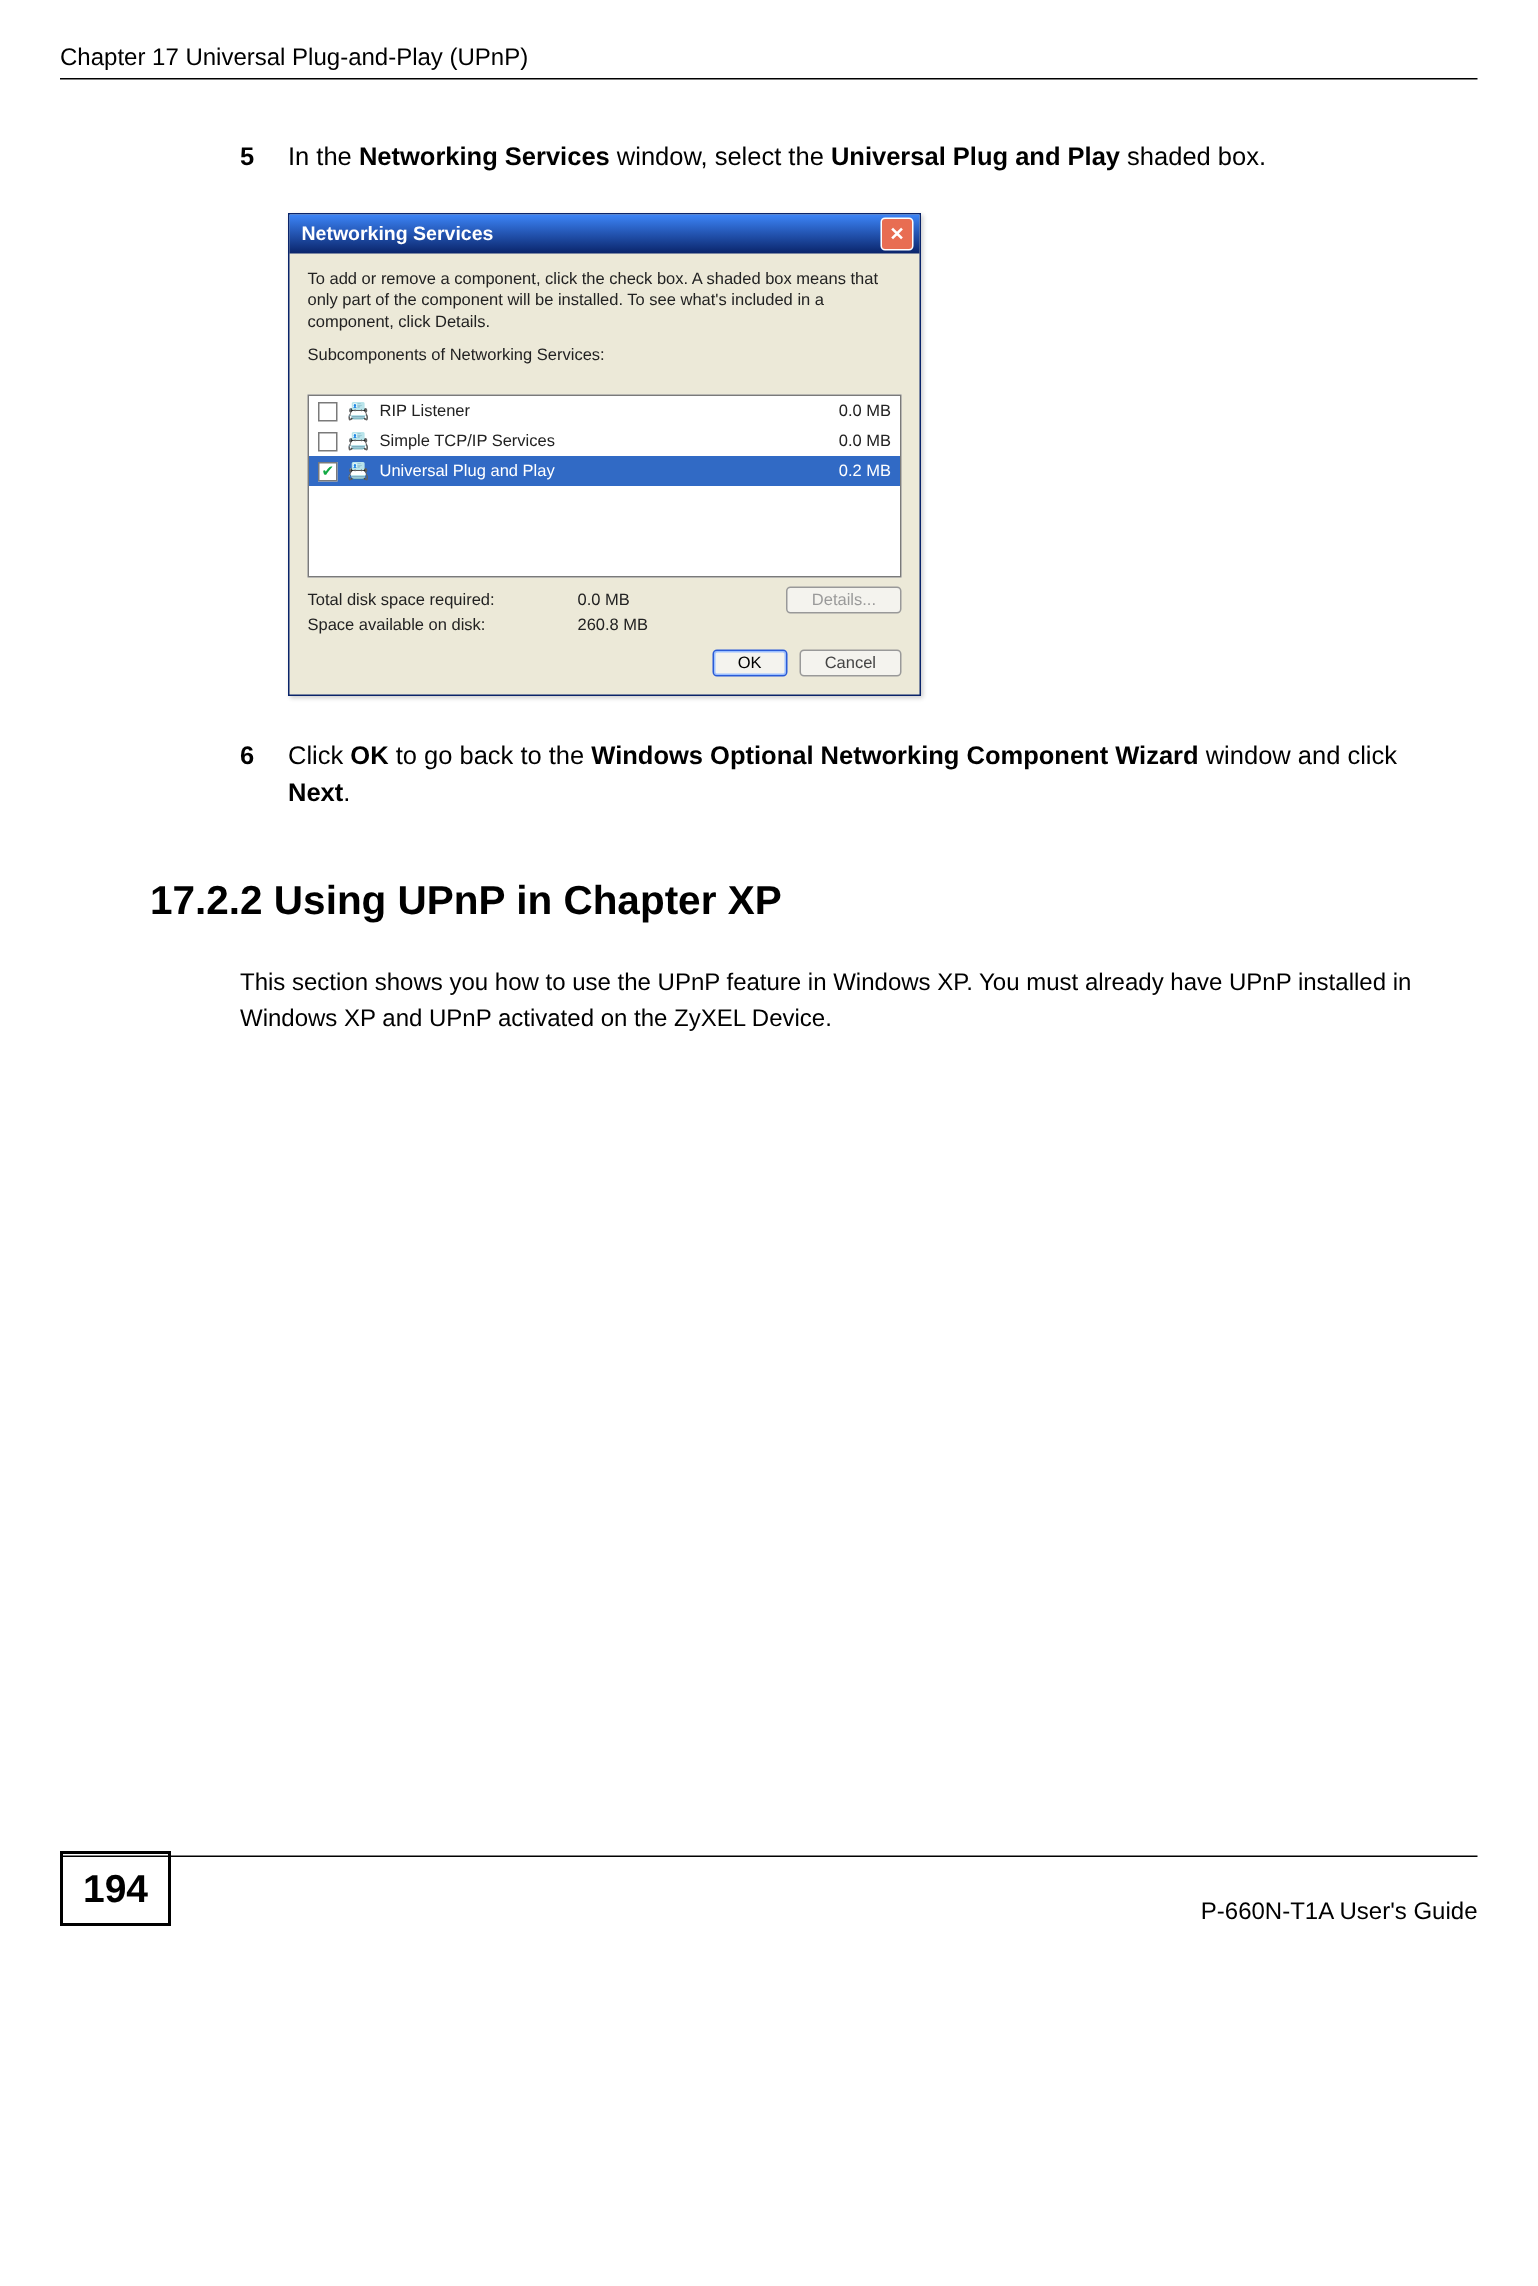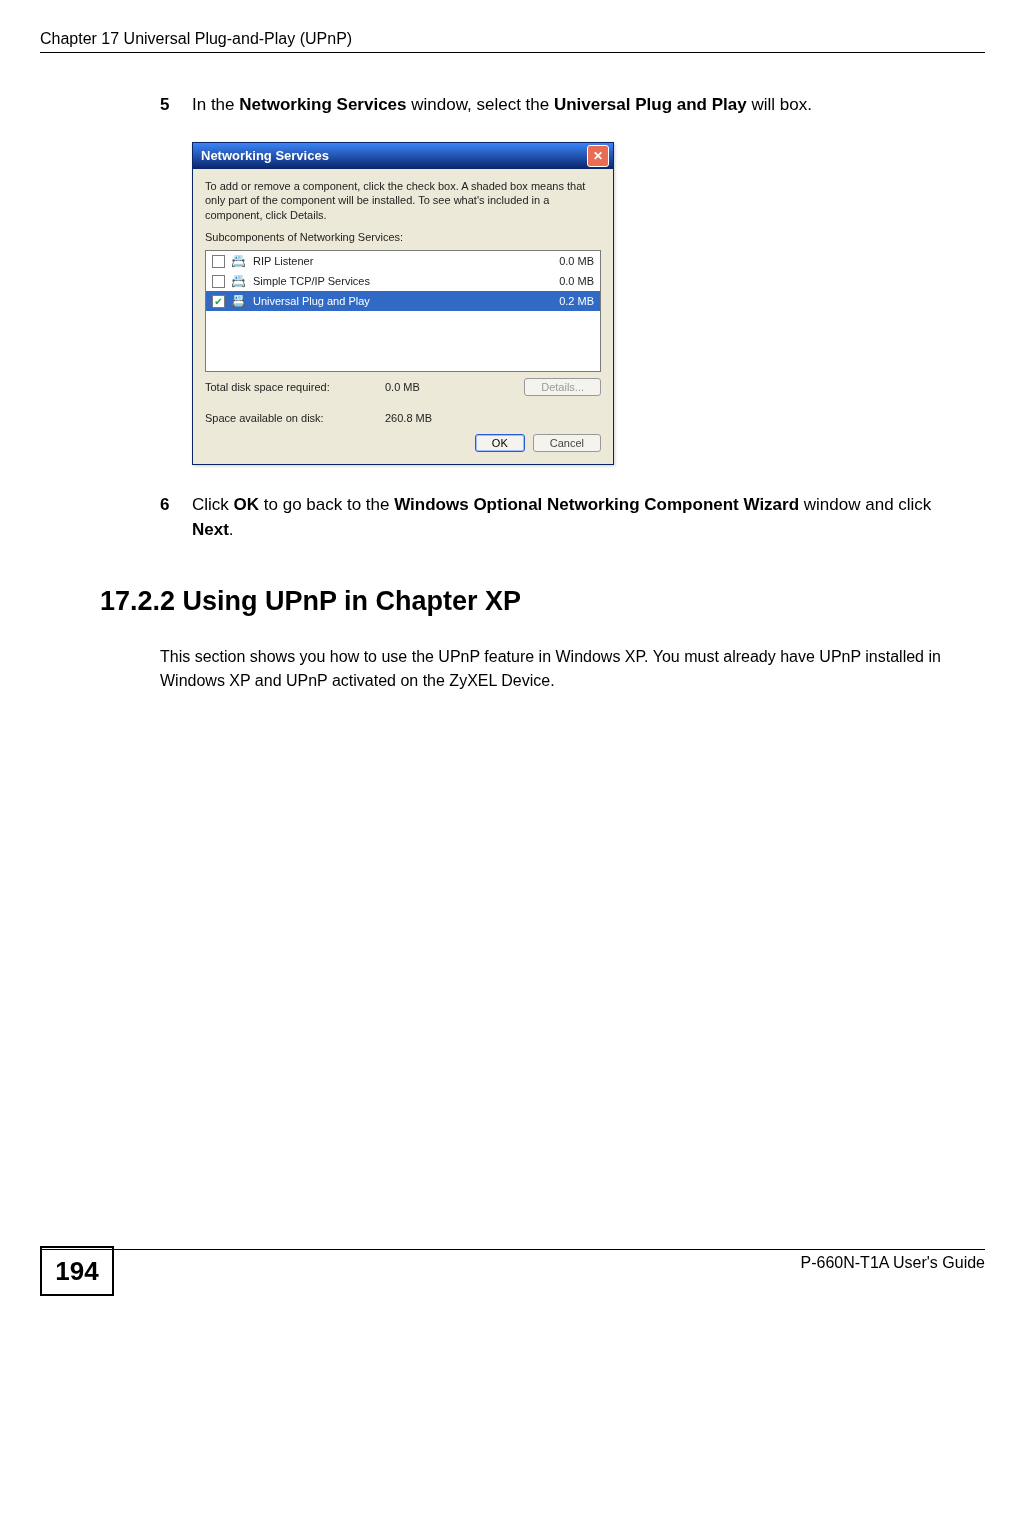--- a/index.html
+++ b/index.html
@@ -13,57 +13,57 @@
   .sect-heading{font-family:Arial,Helvetica,sans-serif;font-weight:bold;font-size:27px;margin:44px 0 28px -60px}
   .body-para{font-size:16px;line-height:1.45;margin-bottom:24px}
 
   
   .dlg{width:420px;margin:0 0 28px 32px;border:1px solid #0a246a;box-shadow:1px 1px 3px rgba(0,0,0,.2);font-family:Tahoma,Arial,sans-serif;font-size:12px;background:#ece9d8}
   .dlg-titlebar{display:flex;align-items:center;justify-content:space-between;height:26px;background:linear-gradient(to bottom,#3c84f7 0%,#0a246a 100%);color:#fff;padding:0 4px 0 8px;font-weight:bold}
   .dlg-title{font-size:13px}
   .dlg-close{width:20px;height:20px;background:#e86d52;border:1px solid #fff;border-radius:3px;display:flex;align-items:center;justify-content:center;color:#fff;font-weight:bold;font-size:12px;cursor:default}
   .dlg-body{padding:10px 12px 12px 12px;color:#222}
   .dlg-help{font-size:11px;line-height:1.35;margin-bottom:8px}
-  .dlg-sublabel{font-size:11px;margin-bottom:7px}
+  .dlg-sublabel{font-size:11px;margin-bottom:20px}
   .dlg-list{border:1px solid #7a7a7a;background:#fff;height:120px;overflow:hidden}
   .dlg-row{display:flex;align-items:center;height:20px;padding:0 6px;font-size:11px}
   .dlg-row .chk{width:13px;height:13px;border:1px solid #7a7a7a;background:#fff;margin-right:6px;box-sizing:border-box;display:flex;align-items:center;justify-content:center;font-size:10px;color:#1a4}
   .dlg-row .ico{width:16px;height:16px;margin-right:6px;display:flex;align-items:center;justify-content:center;font-size:12px;color:#2a2a2a}
   .dlg-row .name{flex:1}
   .dlg-row .size{width:60px;text-align:right}
   .dlg-row.selected{background:#316ac5;color:#fff}
   .dlg-row.selected .ico{color:#fff}
   .dlg-desc-area{display:flex;font-size:11px;margin-top:10px}
   .dlg-desc-label{width:72px}
   .dlg-desc-text{flex:1;line-height:1.35}
-  .dlg-space-grid{display:grid;grid-template-columns:180px 80px 1fr;align-items:center;font-size:11px;margin-top:6px;row-gap:16px}
+  .dlg-space-grid{display:grid;grid-template-columns:180px 80px 1fr;align-items:center;font-size:11px;margin-top:6px;row-gap:2px}
   .dlg-details-btn{grid-column:3;justify-self:end;appearance:none}
   .xp-btn{border:1px solid #999;border-radius:3px;background:#f4f3ee;padding:2px 16px;font-family:Tahoma,Arial,sans-serif;font-size:11px;color:#444;cursor:default}
   .xp-btn.default{border:1px solid #2a5bd7;box-shadow:0 0 0 1px #9cc0ff inset;color:#000}
   .xp-btn.disabled{color:#9a9a9a}
   .dlg-buttons{display:flex;justify-content:flex-end;gap:8px;margin-top:10px}
 
-  .footer{position:absolute;left:40px;right:40px;bottom:12px;display:flex;align-items:flex-start;border-top:1.5px solid #000;padding-top:4px}
+  .footer{position:absolute;left:40px;right:40px;bottom:24px;display:flex;align-items:flex-end;border-top:1.5px solid #000;padding-top:4px}
   .page-num-box{width:70px;height:46px;border:2px solid #000;display:flex;align-items:center;justify-content:center;font-size:26px;font-weight:bold;margin-top:-8px}
   .footer-spacer{flex:1}
   .footer-right{font-size:16px}
 </style>
 </head>
 <body>
 
 <div class="page">
 
   <div class="running-header">Chapter 17 Universal Plug-and-Play (UPnP)</div>
 
   <div class="content">
 
     <div class="step-row">
       <div class="step-num">5</div>
       <div class="step-text">
-        <span>In the </span><b>Networking Services</b><span> window, select the </span><b>Universal Plug and Play</b><span> will box.</span>
+        <span>In the </span><b>Networking Services</b><span> window, select the </span><b>Universal Plug and Play</b><span> shaded box.</span>
       </div>
     </div>
 
     <div class="dlg">
       <div class="dlg-titlebar">
         <span class="dlg-title">Networking Services</span>
         <span class="dlg-close">✕</span>
       </div>
       <div class="dlg-body">
         <div class="dlg-help">To add or remove a component, click the check box. A shaded box means that only part of the component will be installed. To see what's included in a component, click Details.</div>

